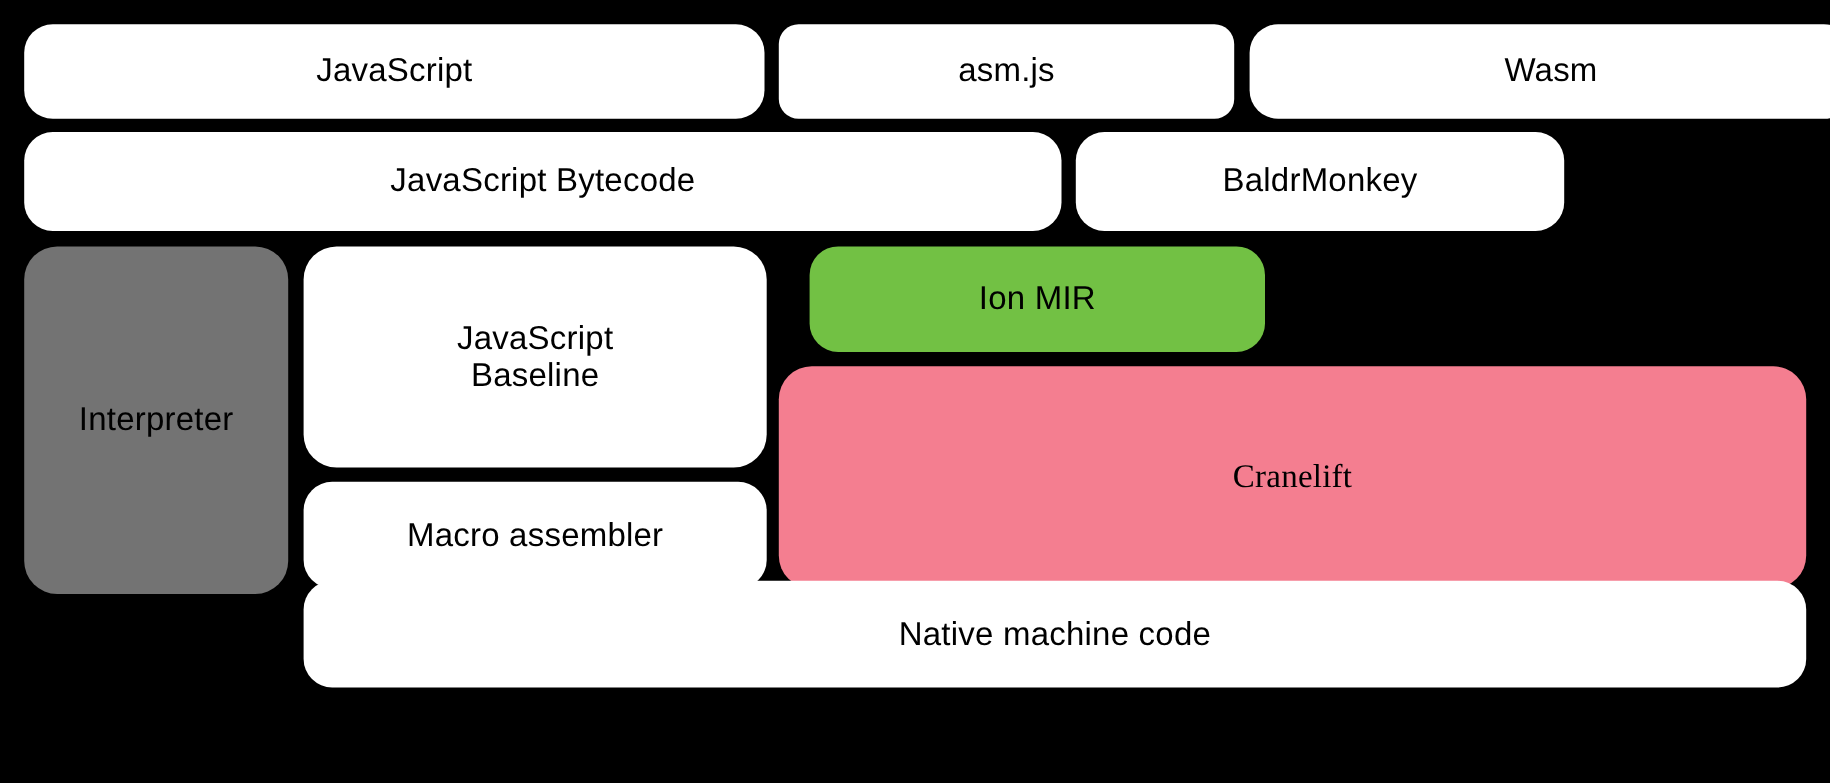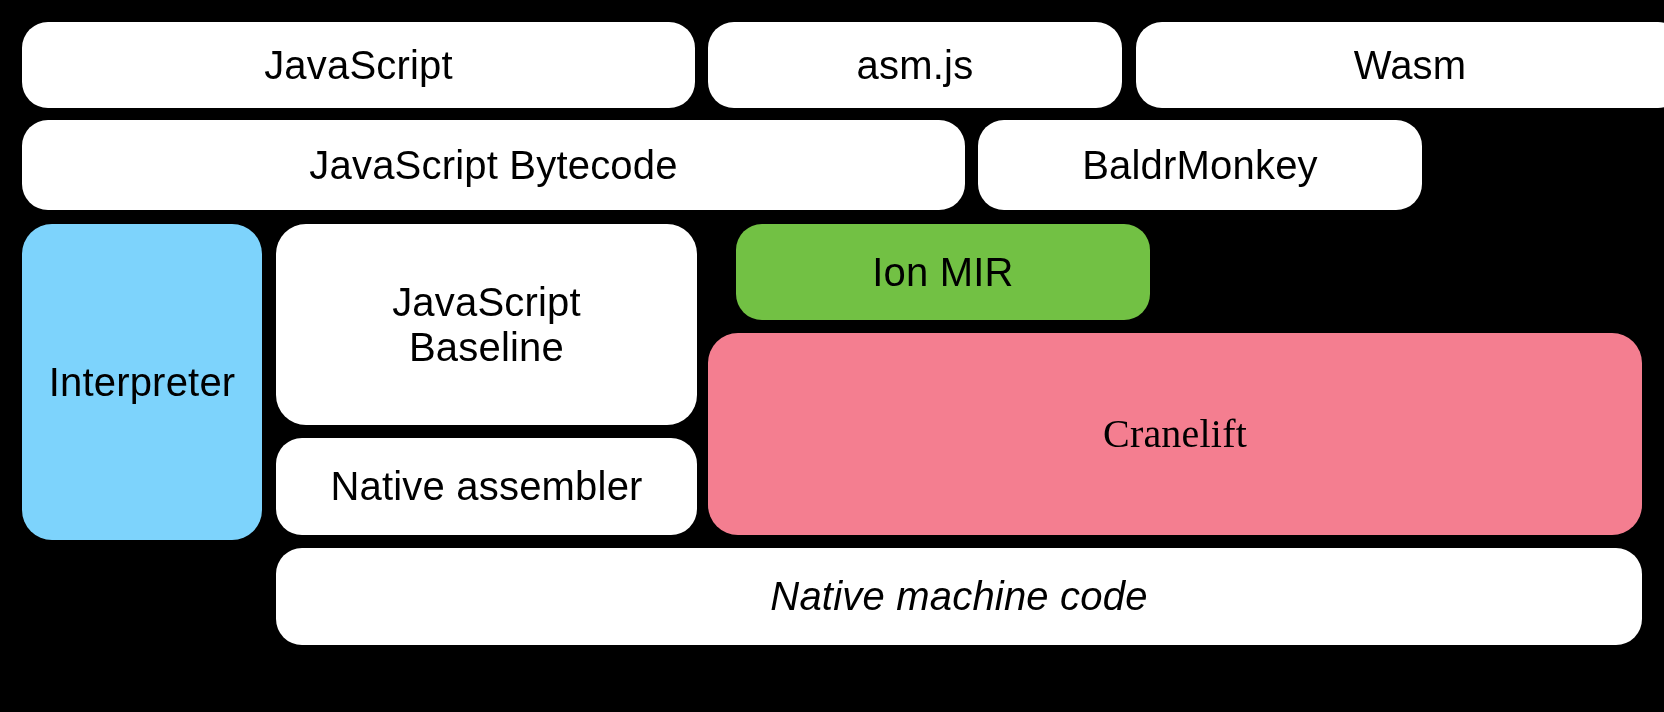--- a/index.html
+++ b/index.html
@@ -21,53 +21,53 @@
   .box {
     position: absolute;
     box-sizing: border-box;
     border-radius: 26px;
     background: #ffffff;
     color: #000000;
     display: flex;
     align-items: center;
     justify-content: center;
     text-align: center;
-    font-size: 40px;
+    font-size: 30px;
     line-height: 1.12;
     font-weight: 400;
     letter-spacing: 0.2px;
     white-space: pre-line;
     user-select: none;
   }
-  .box.gray   { background: #7dd3fc; }
+  .box.gray   { background: #737373; }
   .box.green  { background: #72c144; }
   .box.pink   { background: #f47e90; }
   .box.tall   { border-radius: 30px; }
 </style>
 </head>
 <body>
 
 <div id="diagram">
 
   <div class="box" style="left:22px; top:22px; width:673px; height:86px;">JavaScript</div>
 
-  <div class="box" style="left:708px; top:22px; width:414px; height:86px;">asm.js</div>
+  <div class="box" style="left:708px; top:22px; width:414px; height:86px;border-radius:18px;">asm.js</div>
 
   <div class="box" style="left:1136px; top:22px; width:548px; height:86px;">Wasm</div>
 
   <div class="box" style="left:22px; top:120px; width:943px; height:90px;">JavaScript Bytecode</div>
 
   <div class="box" style="left:978px; top:120px; width:444px; height:90px;">BaldrMonkey</div>
 
   <div class="box gray tall" style="left:22px; top:224px; width:240px; height:316px;">Interpreter</div>
 
   <div class="box tall" style="left:276px; top:224px; width:421px; height:201px;">JavaScript
 Baseline</div>
 
-  <div class="box" style="left:276px; top:438px; width:421px; height:97px;">Native assembler</div>
+  <div class="box" style="left:276px; top:438px; width:421px; height:97px;">Macro assembler</div>
 
   <div class="box green" style="left:708px; top:224px; width:414px; height:96px;margin-left:28px;">Ion MIR</div>
 
   <div class="box pink tall" style="left:708px; top:333px; width:934px; height:202px;font-family:Liberation Serif, serif;">Cranelift</div>
 
-  <div class="box" style="left:276px; top:548px; width:1366px; height:97px;font-style:italic;">Native machine code</div>
+  <div class="box" style="left:276px; top:528px; width:1366px; height:97px;">Native machine code</div>
 
 </div>
 
 </body></html>

